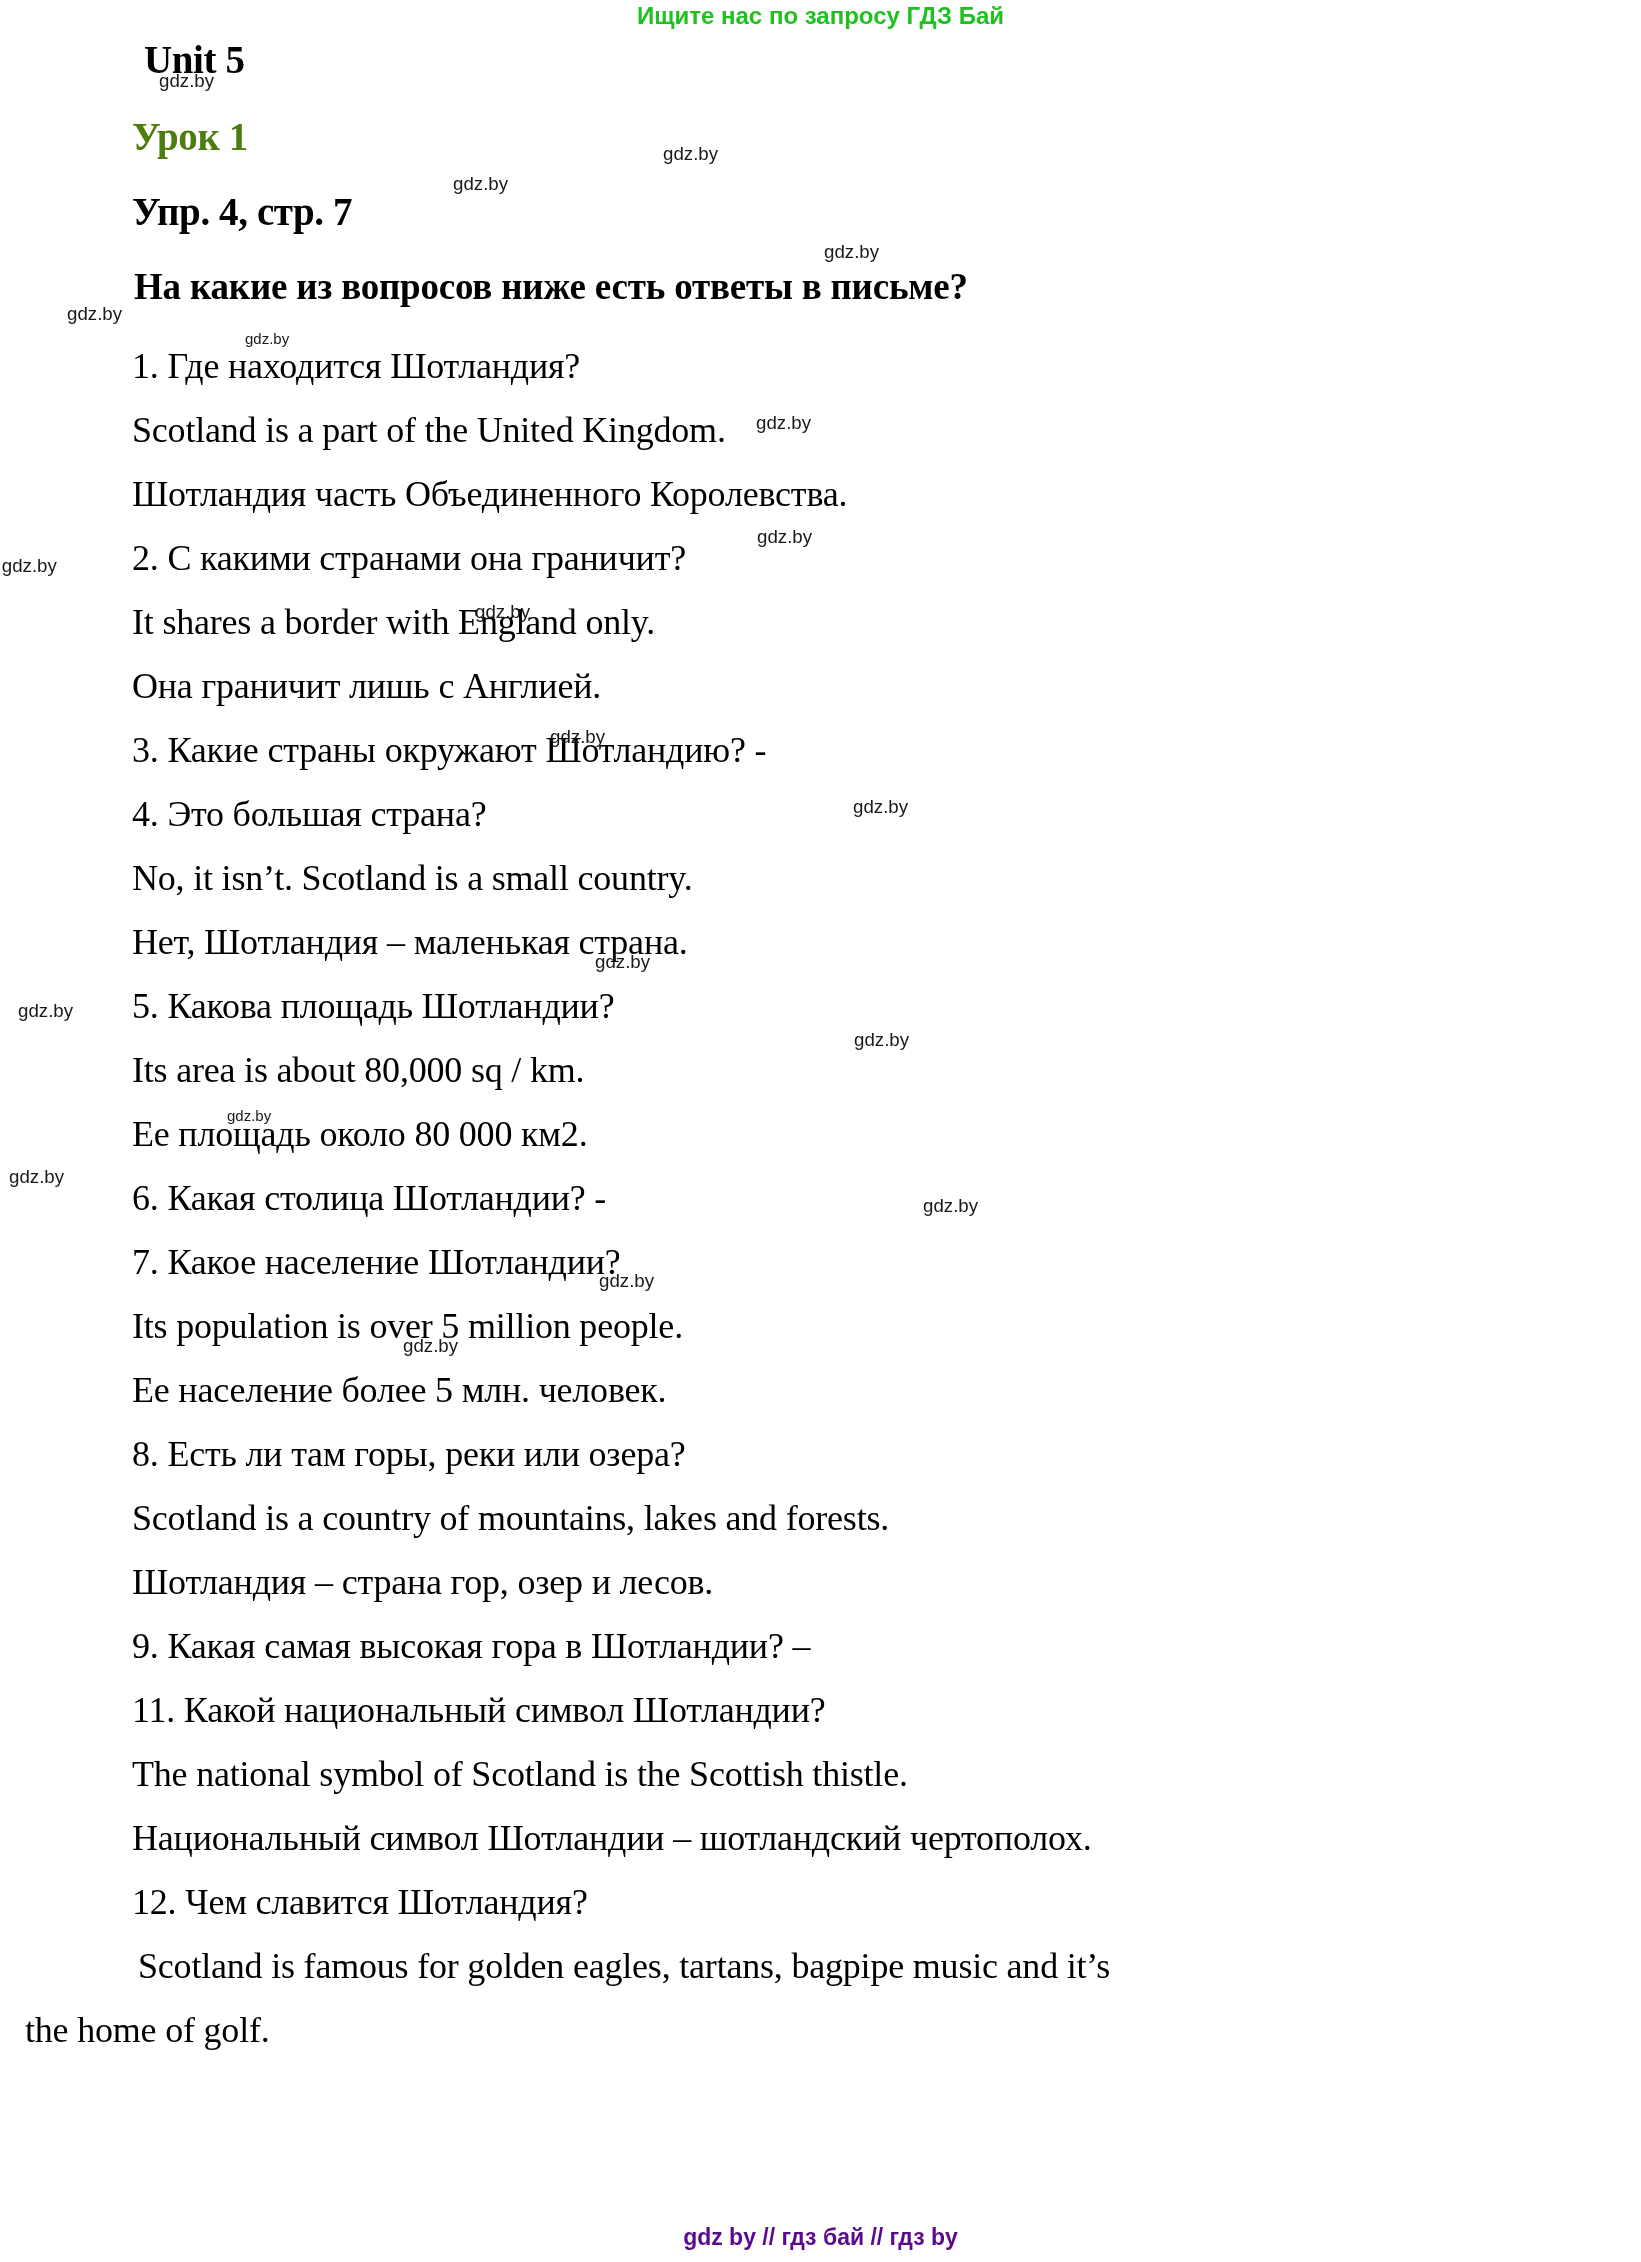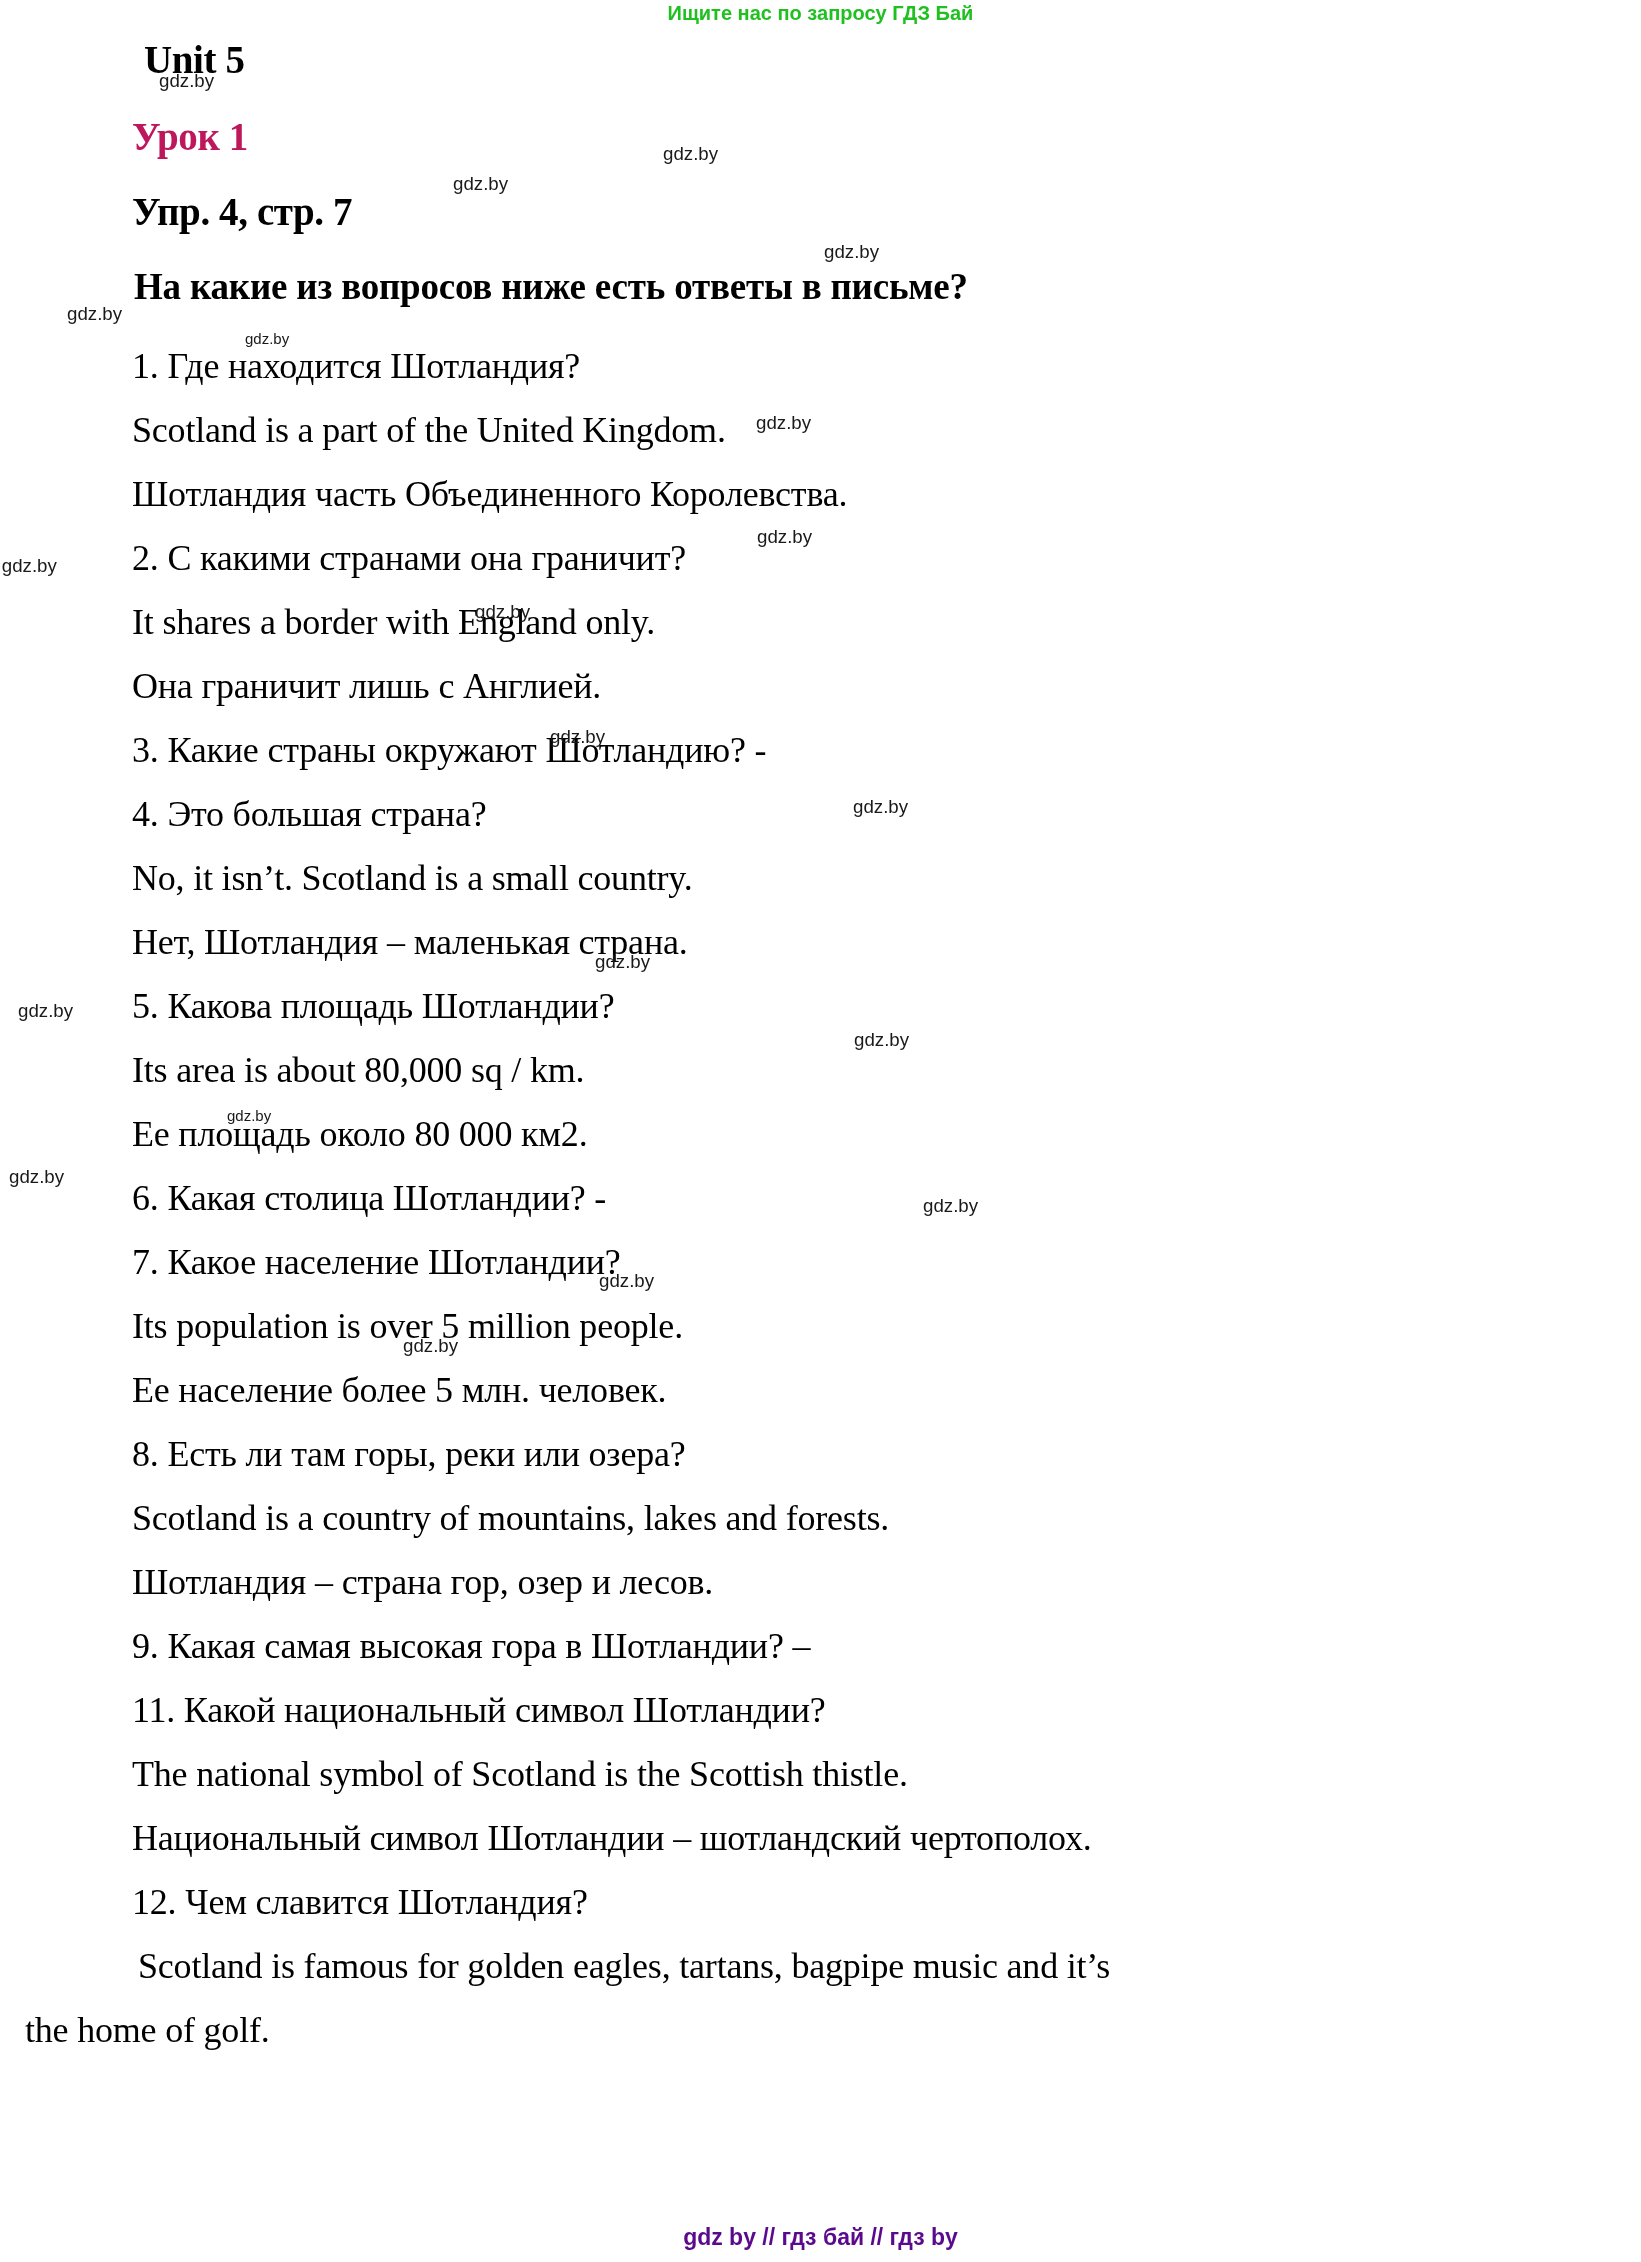--- a/index.html
+++ b/index.html
@@ -18,21 +18,21 @@
 
   
   .promo {
     position: absolute;
     top: 1.8px;
     left: 0;
     width: 1641px;
     text-align: center;
     color: #20c020;
     font-family: "Liberation Sans", "DejaVu Sans", sans-serif;
-    font-size: 20px;
+    font-size: 24px;
     font-weight: bold;
     letter-spacing: 0px;
     white-space: nowrap;
   }
 
   
   .h-unit {
     position: absolute;
     left: 132px;
     top: 37px;
@@ -41,21 +41,21 @@
     color: #000;
     letter-spacing: -0.4px;
     margin-left: 12px;
   }
   .h-lesson {
     position: absolute;
     left: 132px;
     top: 114px;
     font-size: 39px;
     font-weight: bold;
-    color: #be185d;
+    color: #4d7c0f;
     letter-spacing: -0.4px;
     text-align: center;
   }
   .h-task {
     position: absolute;
     left: 132px;
     top: 189px;
     font-size: 39px;
     font-weight: bold;
     color: #000;

